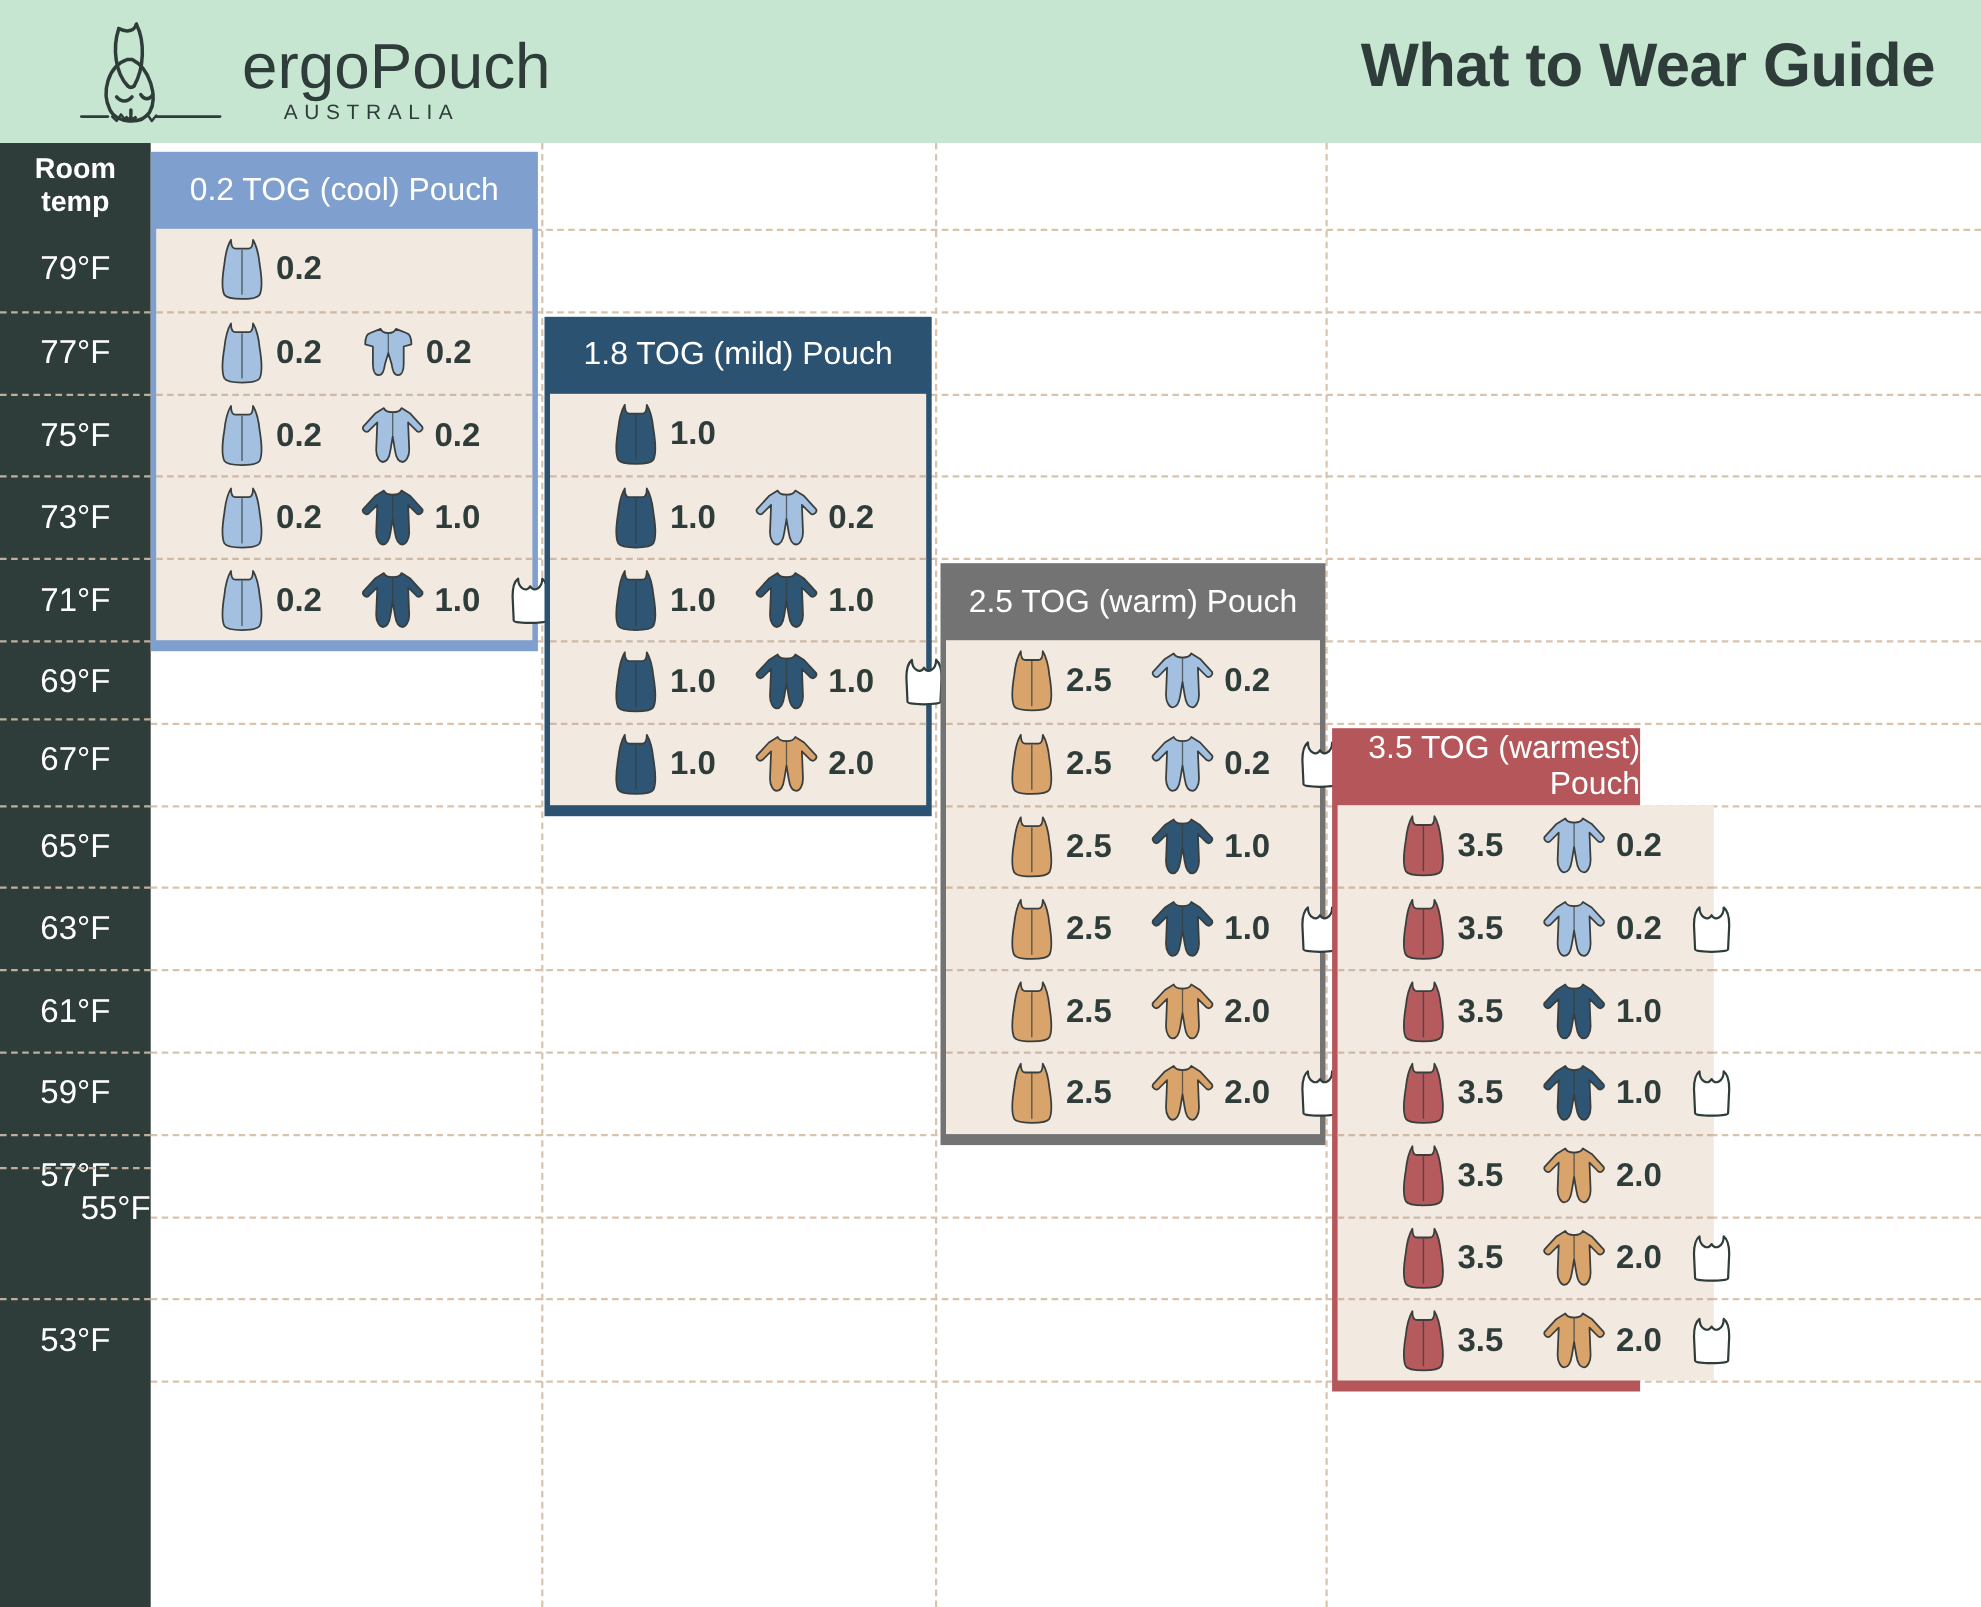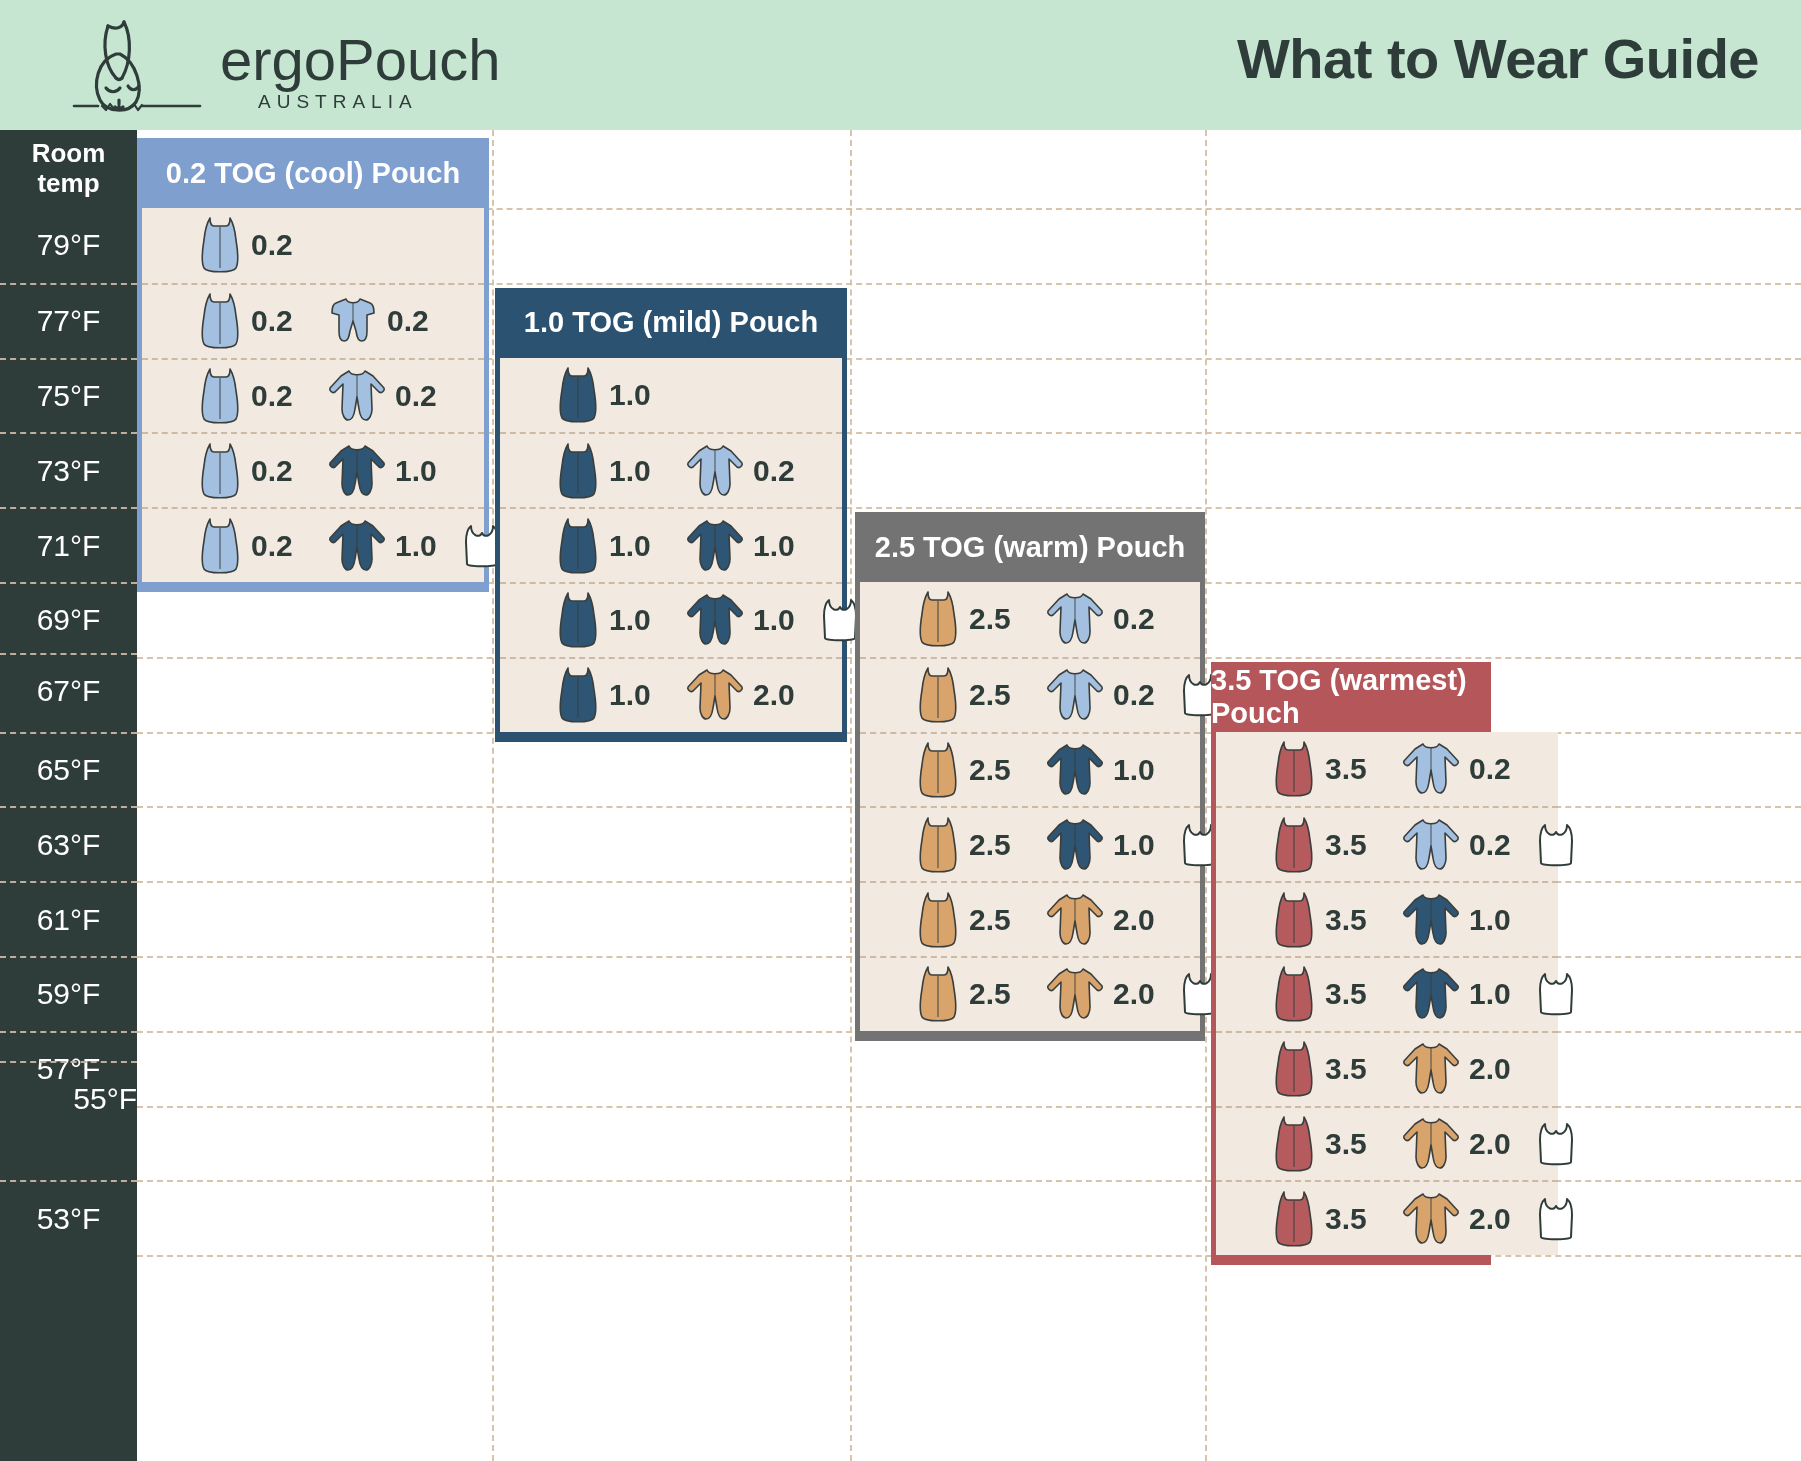--- a/index.html
+++ b/index.html
@@ -59,24 +59,24 @@
     text-align:center;
     display:flex;align-items:center;justify-content:center;
     box-sizing:border-box;
   }
   .temprow.divider{border-top:2px dashed #bfae9c;}
 
   
   .panel{position:absolute;box-sizing:border-box;}
   .panel .ptitle{
     position:absolute;left:0;top:0;width:100%;
-    color:#ffffff;font-weight:bold;font-size:29px;
+    color:#ffffff;font-weight:normal;font-size:29px;
     display:flex;align-items:center;justify-content:center;
     box-sizing:border-box;
-    text-align:left;
+    text-align:right;
   }
   .panel .pbody{
     position:absolute;left:0;width:100%;
     background:#f2e9e1;
     box-sizing:border-box;
   }
   .prow{
     position:absolute;left:0;width:100%;
     display:flex;align-items:center;
     box-sizing:border-box;
@@ -329,21 +329,21 @@
              C35 7 36 13 36 20 L35 42 C35 45 5 45 5 42
              L4 20 C4 13 5 7 9 4 Z" fill="#ffffff" stroke="#2f3d3a" stroke-width="2" stroke-linejoin="round"></path>
   </svg>
             </span>
           </div>
         </div>
       </div>
     </div>
     <div class="panel" style="left: 495px; top: 287.6px; width: 352px; height: 454px; background: rgb(44, 82, 114);">
       <div class="ptitle" style="height: 70px;">
-        <span>1.0 TOG (mild) Pouch</span>
+        <span>1.8 TOG (mild) Pouch</span>
       </div>
       <div class="pbody" style="top: 70px; height: 374px; left: 5px; width: 342px;">
         <div class="prow" style="top: 0px; height: 74.8px;">
           <div class="slot" style="left: 55px;">
             <span class="icon">
               <svg width="46" height="62" viewBox="0 0 46 62">
       <path d="M13 4 C13 10 15 12 17 12 L29 12 C31 12 33 10 33 4
                C36 9 38 16 39 26 C41 38 42 48 39 54
                C36 59 10 59 7 54 C4 48 5 38 7 26 C8 16 10 9 13 4 Z" fill="#2e5574" stroke="#3a3f3d" stroke-width="1.6" stroke-linejoin="round"></path>
       <path d="M23 13 L23 54" stroke="#3a3f3d" stroke-width="1.3" fill="none" opacity="0.75"></path>

